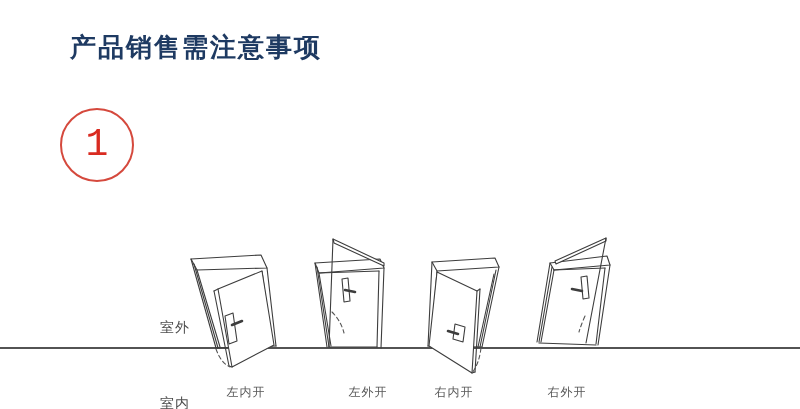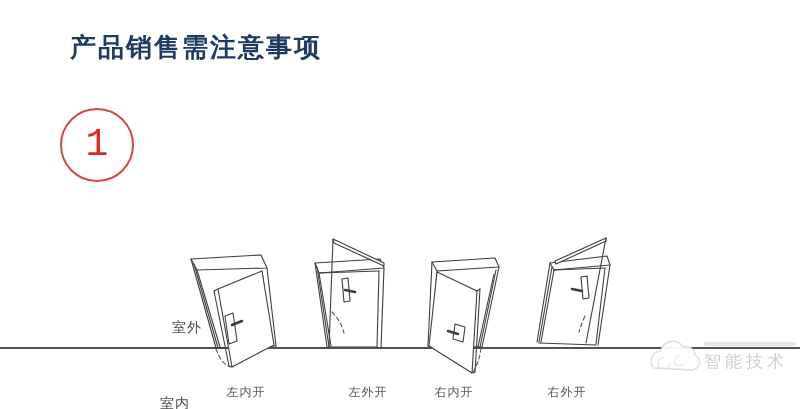--- a/index.html
+++ b/index.html
@@ -26,21 +26,21 @@
   .num-circle span{font-size:38px; color:#d92b21; line-height:1;}
   .section-title{
     position:absolute; left:168px; top:129px;
     font-size:25px; color:#262626; letter-spacing:3px;
   }
   
   .diagram-svg{position:absolute; left:0; top:228px;}
   .zone-label{
     position:absolute; font-size:14px; color:#4d4d4d; letter-spacing:1px;
   }
-  .zone-outside{left:172px; top:319px;}
+  .zone-outside{left:160px; top:319px;}
   .zone-inside{left:160px; top:368px;margin-top:27px;}
   .door-caption{
     position:absolute; top:384px; transform:translateX(-50%);
     font-size:12px; color:#575757; letter-spacing:1px; white-space:nowrap;
   }
   .cap-0{left:246px;} .cap-1{left:368px;} .cap-2{left:454px;} .cap-3{left:567px;}
   
   .watermark{position:absolute; left:640px; top:330px; width:160px; height:54px;}
   .wm-slogan-bar{
     position:absolute; left:64px; top:12px; width:92px; height:4px;
@@ -136,22 +136,14 @@
   </svg>
 
   <div class="zone-label zone-outside">室外</div>
   <div class="zone-label zone-inside">室内</div>
 
   <div class="door-caption cap-0">左内开</div>
   <div class="door-caption cap-1">左外开</div>
   <div class="door-caption cap-2">右内开</div>
   <div class="door-caption cap-3">右外开</div>
 
-  <div class="watermark">
-    <svg width="160" height="54" viewBox="0 0 160 54">
-      <path d="M14,38 a10,10 0 0 1 7,-17 a12,12 0 0 1 22,-4 a9,9 0 0 1 12,8 a8,8 0 0 1 -3,15 z" fill="rgba(255,255,255,0.95)" stroke="#dcdcdc" stroke-width="1.4"></path>
-      <path d="M24,27 a6,6 0 1 0 6,6 M40,26 a5,5 0 1 0 4,7" fill="none" stroke="#e6e6e6" stroke-width="1.2"></path>
-    </svg>
-    <div class="wm-slogan-bar"></div>
-    <div class="wm-text">智能技术</div>
-  </div>
 
 </div>
 
 </body></html>

